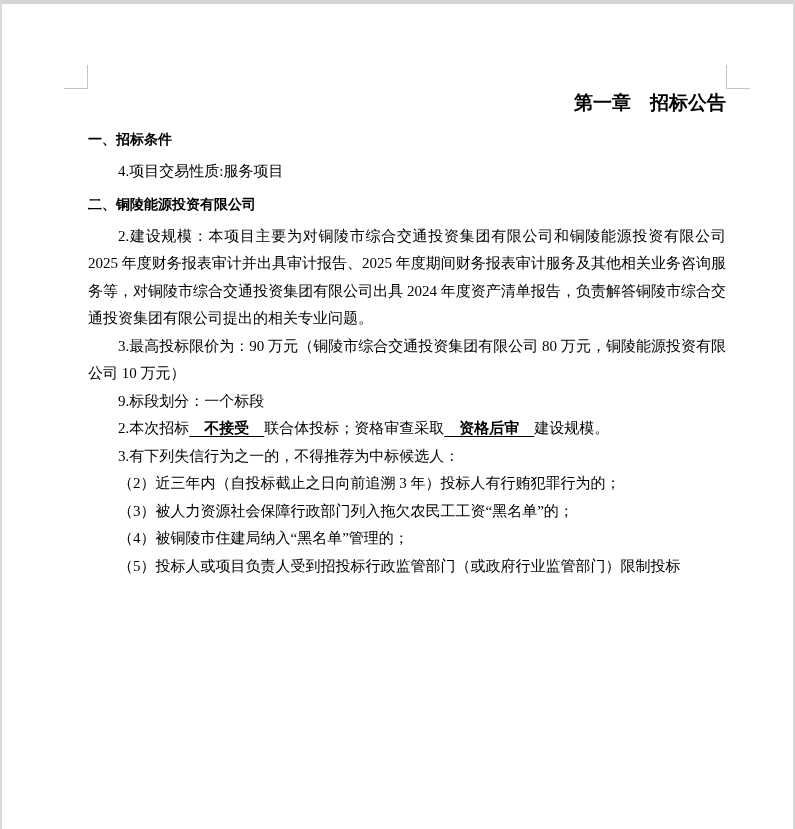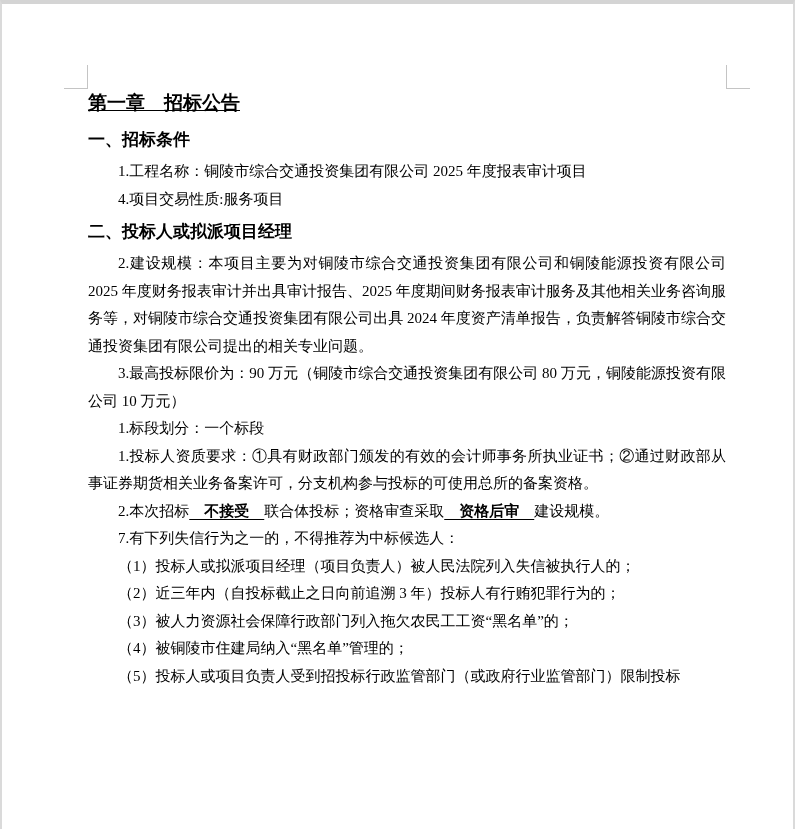--- a/index.html
+++ b/index.html
@@ -20,25 +20,25 @@
   .crop-mark {
     position: absolute; width: 23px; height: 23px;
     border-bottom: 1px solid #c4c4c4;
   }
   .crop-mark.left  { left: 62px;  top: 61px; border-right: 1px solid #c4c4c4; }
   .crop-mark.right { left: 724px; top: 61px; border-left: 1px solid #c4c4c4; }
   .content {
     position: absolute; left: 86px; top: 84px; width: 638px;
   }
   .doc-title {
-    font-size: 19px; font-weight: bold; text-align: left;
-    line-height: 30px; margin: 0 0 8px 0; text-decoration: underline;
+    font-size: 19px; font-weight: bold; text-align: right;
+    line-height: 30px; margin: 0 0 8px 0;
   }
   .sec-heading {
-    font-size: 17px; font-weight: bold;
+    font-size: 14px; font-weight: bold;
     line-height: 28px; margin: 5px 0 4px 0;
   }
   .para {
     font-size: 15px; line-height: 27.5px; margin: 0;
     text-indent: 2em; text-align: justify;
   }
   .em-underline {
     font-weight: bold;
     text-decoration: underline;
     text-underline-offset: 3px;
@@ -50,31 +50,28 @@
 <div class="frame">
 
   <div class="crop-mark left"></div>
   <div class="crop-mark right"></div>
 
   <div class="content">
 
     <h1 class="doc-title">第一章　招标公告</h1>
 
     <h2 class="sec-heading">一、招标条件</h2>
-    <p class="para">1.工程名称：铜陵市综合交通投资集团有限公司 2025 年度报表审计项目</p>
     <p class="para">4.项目交易性质:服务项目</p>
 
-    <h2 class="sec-heading">二、投标人或拟派项目经理</h2>
+    <h2 class="sec-heading">二、铜陵能源投资有限公司</h2>
     <p class="para">2.建设规模：本项目主要为对铜陵市综合交通投资集团有限公司和铜陵能源投资有限公司 2025 年度财务报表审计并出具审计报告、2025 年度期间财务报表审计服务及其他相关业务咨询服务等，对铜陵市综合交通投资集团有限公司出具 2024 年度资产清单报告，负责解答铜陵市综合交通投资集团有限公司提出的相关专业问题。</p>
     <p class="para">3.最高投标限价为：90 万元（铜陵市综合交通投资集团有限公司 80 万元，铜陵能源投资有限公司 10 万元）</p>
-    <p class="para">1.标段划分：一个标段</p>
+    <p class="para">9.标段划分：一个标段</p>
 
-    <p class="para">1.投标人资质要求：①具有财政部门颁发的有效的会计师事务所执业证书；②通过财政部从事证券期货相关业务备案许可，分支机构参与投标的可使用总所的备案资格。</p>
     <p class="para"><span>2.本次招标</span><span class="em-underline">　不接受　</span><span>联合体投标；资格审查采取</span><span class="em-underline">　资格后审　</span><span>建设规模。</span></p>
-    <p class="para">7.有下列失信行为之一的，不得推荐为中标候选人：</p>
-    <p class="para">（1）投标人或拟派项目经理（项目负责人）被人民法院列入失信被执行人的；</p>
+    <p class="para">3.有下列失信行为之一的，不得推荐为中标候选人：</p>
     <p class="para">（2）近三年内（自投标截止之日向前追溯 3 年）投标人有行贿犯罪行为的；</p>
     <p class="para">（3）被人力资源社会保障行政部门列入拖欠农民工工资“黑名单”的；</p>
     <p class="para">（4）被铜陵市住建局纳入“黑名单”管理的；</p>
     <p class="para">（5）投标人或项目负责人受到招投标行政监管部门（或政府行业监管部门）限制投标</p>
 
   </div>
 </div>
 
 </body></html>

